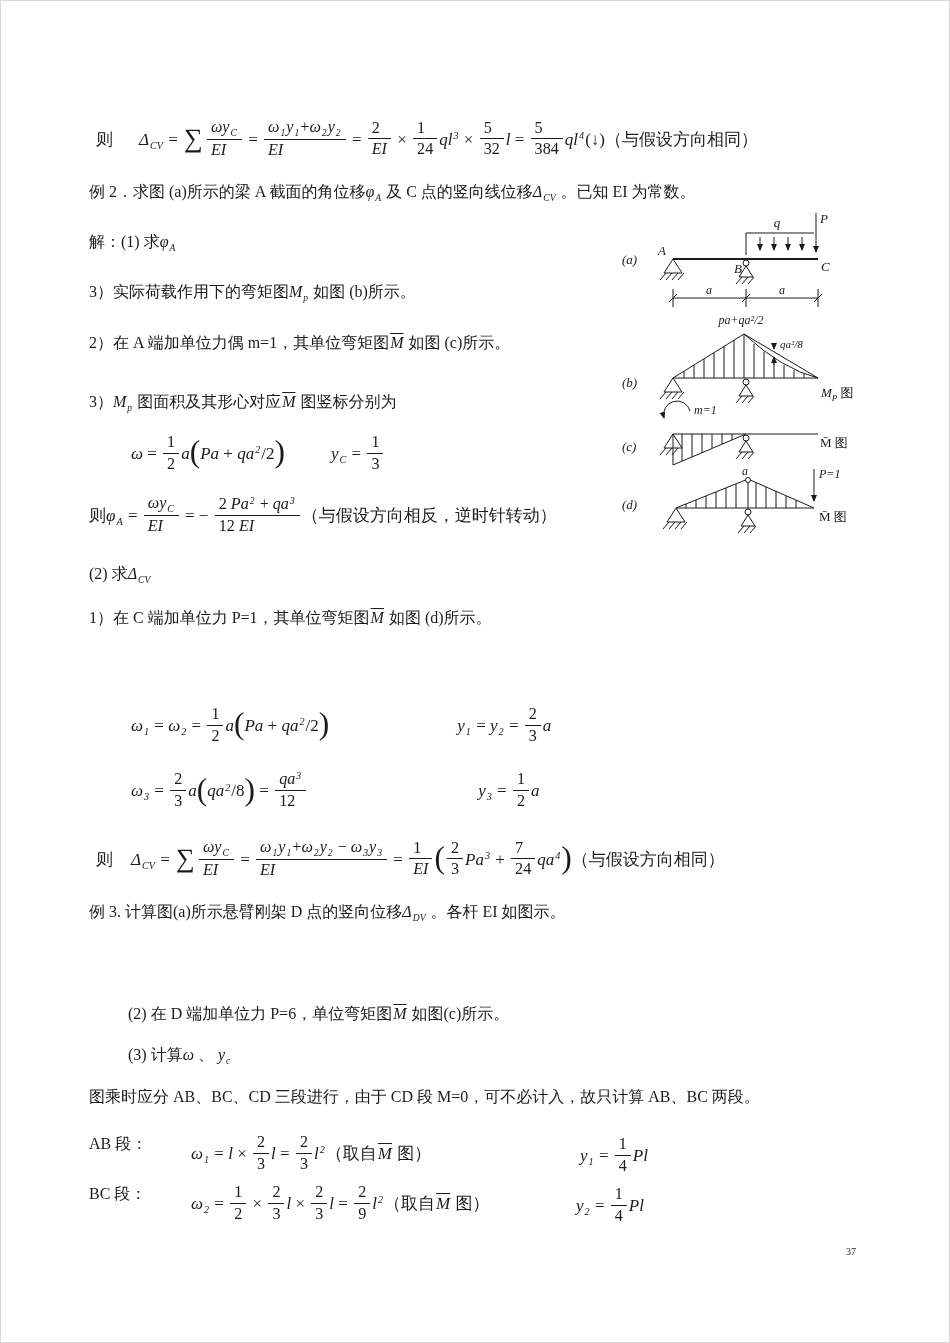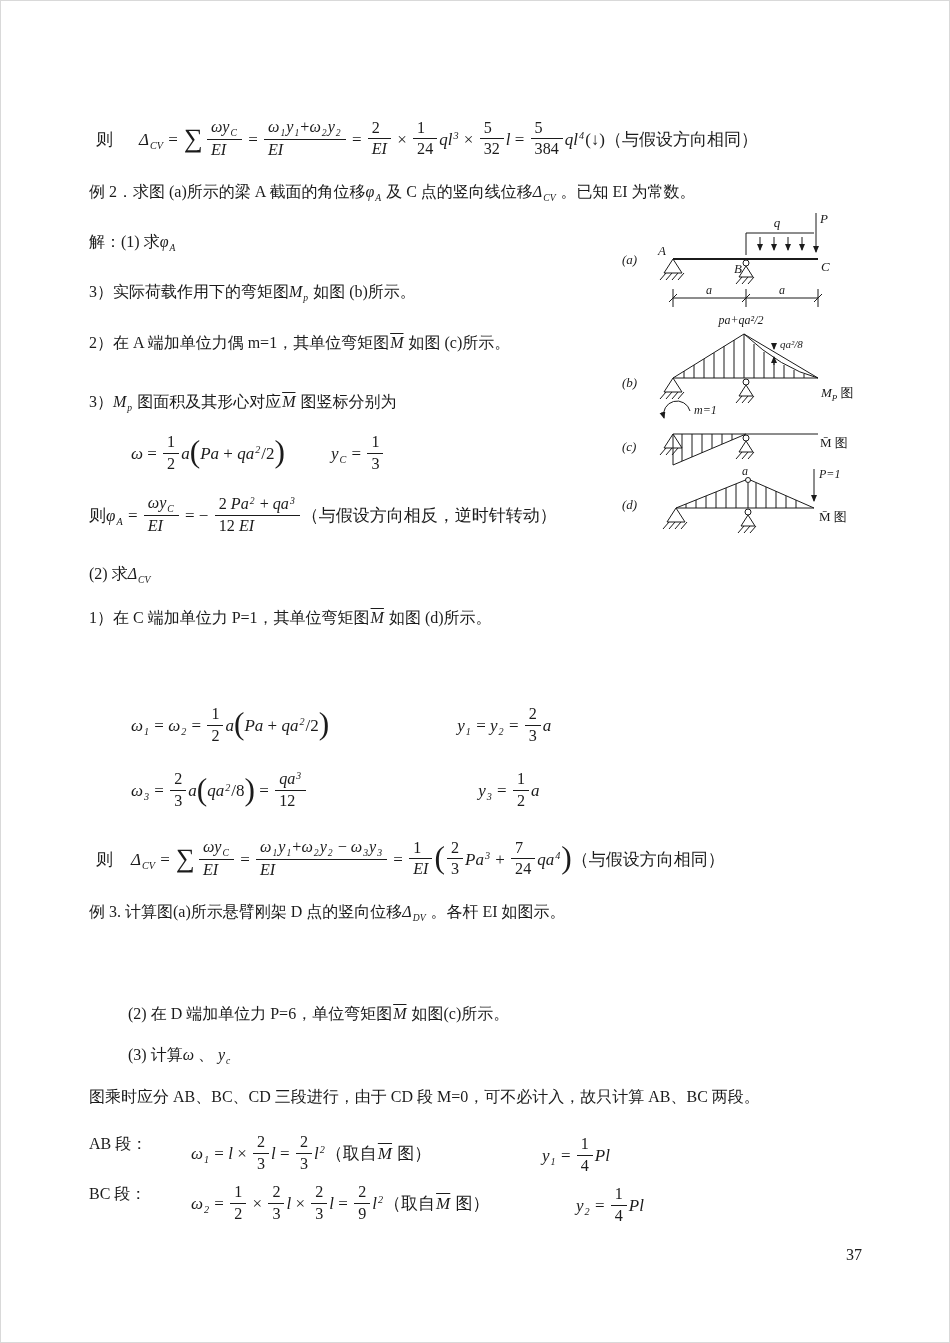--- a/index.html
+++ b/index.html
@@ -28,21 +28,21 @@
   .mov{font-style:italic;text-decoration:overline;padding:0 1px;}
   .msum{font-size:1.55em;vertical-align:middle;position:relative;top:-0.08em;padding:0 2px;}
   .mbig{font-size:1.85em;font-weight:300;vertical-align:middle;position:relative;top:-0.10em;line-height:0.8;}
   .mgap{display:inline-block;}
   .mfrac{
     display:inline-block;vertical-align:middle;text-align:left;
     margin:16px 2px;font-size:0.95em;line-height:1.15;position:relative;top:-0.12em;
   }
   .mfn{display:block;border-bottom:1px solid #1b1b1b;padding:0 4px 1px;}
   .mfd{display:block;padding:1px 4px 0;}
-  .pagenum{position:absolute;font-size:16px;}
+  .pagenum{position:absolute;font-size:10px;}
   .figs{position:absolute;left:613px;top:196px;}
   svg text{font-family:"Liberation Serif","DejaVu Serif",serif;fill:#1b1b1b;}
 </style>
 </head>
 <body>
 
 <div class="page">
 
   <div class="ln math" style="left:95px;top:103px"><span class="mt">则</span><span class="mgap" style="width: 26px;"></span><span class="mi">Δ</span><span class="msub">CV</span><span class="mt"> = </span><span class="msum">∑</span><span class="mfrac"><span class="mfn"><span class="mi">ω</span><span class="mi">y</span><span class="msub">C</span></span><span class="mfd"><span class="mi">EI</span></span></span><span class="mt"> = </span><span class="mfrac"><span class="mfn"><span class="mi">ω</span><span class="msub">1</span><span class="mi">y</span><span class="msub">1</span><span class="mt">+</span><span class="mi">ω</span><span class="msub">2</span><span class="mi">y</span><span class="msub">2</span></span><span class="mfd"><span class="mi">EI</span></span></span><span class="mt"> = </span><span class="mfrac"><span class="mfn"><span class="mt">2</span></span><span class="mfd"><span class="mi">EI</span></span></span><span class="mt"> × </span><span class="mfrac"><span class="mfn"><span class="mt">1</span></span><span class="mfd"><span class="mt">24</span></span></span><span class="mi">ql</span><span class="msup">3</span><span class="mt"> × </span><span class="mfrac"><span class="mfn"><span class="mt">5</span></span><span class="mfd"><span class="mt">32</span></span></span><span class="mi">l</span><span class="mt"> = </span><span class="mfrac"><span class="mfn"><span class="mt">5</span></span><span class="mfd"><span class="mt">384</span></span></span><span class="mi">ql</span><span class="msup">4</span><span class="mt">(↓)（与假设方向相同）</span></div>
   <div class="ln" style="left:88px;top:181px"><span class="mt">例 2．求图 (a)所示的梁 A 截面的角位移</span><span class="mi">φ</span><span class="msub">A</span><span class="mt"> 及 C 点的竖向线位移</span><span class="mi">Δ</span><span class="msub">CV</span><span class="mt"> 。已知 EI 为常数。</span></div>
@@ -57,21 +57,21 @@
   <div class="ln math" style="left:130px;top:690px"><span class="mi">ω</span><span class="msub">1</span><span class="mt"> = </span><span class="mi">ω</span><span class="msub">2</span><span class="mt"> = </span><span class="mfrac"><span class="mfn"><span class="mt">1</span></span><span class="mfd"><span class="mt">2</span></span></span><span class="mi">a</span><span class="mbig">(</span><span class="mi">Pa</span><span class="mt"> + </span><span class="mi">qa</span><span class="msup">2</span><span class="mt">/2</span><span class="mbig">)</span><span class="mgap" style="width: 128px;"></span><span class="mi">y</span><span class="msub">1</span><span class="mt"> = </span><span class="mi">y</span><span class="msub">2</span><span class="mt"> = </span><span class="mfrac"><span class="mfn"><span class="mt">2</span></span><span class="mfd"><span class="mt">3</span></span></span><span class="mi">a</span></div>
   <div class="ln math" style="left:130px;top:755px"><span class="mi">ω</span><span class="msub">3</span><span class="mt"> = </span><span class="mfrac"><span class="mfn"><span class="mt">2</span></span><span class="mfd"><span class="mt">3</span></span></span><span class="mi">a</span><span class="mbig">(</span><span class="mi">qa</span><span class="msup">2</span><span class="mt">/8</span><span class="mbig">)</span><span class="mt"> = </span><span class="mfrac"><span class="mfn"><span class="mi">qa</span><span class="msup">3</span></span><span class="mfd"><span class="mt">12</span></span></span><span class="mgap" style="width: 170px;"></span><span class="mi">y</span><span class="msub">3</span><span class="mt"> = </span><span class="mfrac"><span class="mfn"><span class="mt">1</span></span><span class="mfd"><span class="mt">2</span></span></span><span class="mi">a</span></div>
   <div class="ln math" style="left:95px;top:823px"><span class="mt">则</span><span class="mgap" style="width: 18px;"></span><span class="mi">Δ</span><span class="msub">CV</span><span class="mt"> = </span><span class="msum">∑</span><span class="mfrac"><span class="mfn"><span class="mi">ω</span><span class="mi">y</span><span class="msub">C</span></span><span class="mfd"><span class="mi">EI</span></span></span><span class="mt"> = </span><span class="mfrac"><span class="mfn"><span class="mi">ω</span><span class="msub">1</span><span class="mi">y</span><span class="msub">1</span><span class="mt">+</span><span class="mi">ω</span><span class="msub">2</span><span class="mi">y</span><span class="msub">2</span><span class="mt"> − </span><span class="mi">ω</span><span class="msub">3</span><span class="mi">y</span><span class="msub">3</span></span><span class="mfd"><span class="mi">EI</span></span></span><span class="mt"> = </span><span class="mfrac"><span class="mfn"><span class="mt">1</span></span><span class="mfd"><span class="mi">EI</span></span></span><span class="mbig">(</span><span class="mfrac"><span class="mfn"><span class="mt">2</span></span><span class="mfd"><span class="mt">3</span></span></span><span class="mi">Pa</span><span class="msup">3</span><span class="mt"> + </span><span class="mfrac"><span class="mfn"><span class="mt">7</span></span><span class="mfd"><span class="mt">24</span></span></span><span class="mi">qa</span><span class="msup">4</span><span class="mbig">)</span><span class="mt">（与假设方向相同）</span></div>
   <div class="ln" style="left:88px;top:901px"><span class="mt">例 3. 计算图(a)所示悬臂刚架 D 点的竖向位移</span><span class="mi">Δ</span><span class="msub">DV</span><span class="mt"> 。各杆 EI 如图示。</span></div>
   <div class="ln" style="left:127px;top:1003px"><span class="mt">(2) 在 D 端加单位力 P=6，单位弯矩图</span><span class="mov">M</span><span class="mt"> 如图(c)所示。</span></div>
   <div class="ln" style="left:127px;top:1044px"><span class="mt">(3) 计算</span><span class="mi">ω</span><span class="mt"> 、 </span><span class="mi">y</span><span class="msub">c</span></div>
   <div class="ln" style="left:88px;top:1086px"><span class="mt">图乘时应分 AB、BC、CD 三段进行，由于 CD 段 M=0，可不必计入，故只计算 AB、BC 两段。</span></div>
 
   <div class="ln" style="left:88px;top:1133px"><span class="mt">AB 段：</span></div>
   <div class="ln math" style="left:190px;top:1118px"><span class="mi">ω</span><span class="msub">1</span><span class="mt"> = </span><span class="mi">l</span><span class="mt"> × </span><span class="mfrac"><span class="mfn"><span class="mt">2</span></span><span class="mfd"><span class="mt">3</span></span></span><span class="mi">l</span><span class="mt"> = </span><span class="mfrac"><span class="mfn"><span class="mt">2</span></span><span class="mfd"><span class="mt">3</span></span></span><span class="mi">l</span><span class="msup">2</span><span class="mt">（取自</span><span class="mov">M</span><span class="mt"> 图）</span></div>
-  <div class="ln math" style="left:541px;top:1120px"><span class="mi">y</span><span class="msub">1</span><span class="mt"> = </span><span class="mfrac"><span class="mfn"><span class="mt">1</span></span><span class="mfd"><span class="mt">4</span></span></span><span class="mi">Pl</span></div>
+  <div class="ln math" style="left:579px;top:1120px"><span class="mi">y</span><span class="msub">1</span><span class="mt"> = </span><span class="mfrac"><span class="mfn"><span class="mt">1</span></span><span class="mfd"><span class="mt">4</span></span></span><span class="mi">Pl</span></div>
 
   <div class="ln" style="left:88px;top:1183px"><span class="mt">BC 段：</span></div>
   <div class="ln math" style="left:190px;top:1168px"><span class="mi">ω</span><span class="msub">2</span><span class="mt"> = </span><span class="mfrac"><span class="mfn"><span class="mt">1</span></span><span class="mfd"><span class="mt">2</span></span></span><span class="mt"> × </span><span class="mfrac"><span class="mfn"><span class="mt">2</span></span><span class="mfd"><span class="mt">3</span></span></span><span class="mi">l</span><span class="mt"> × </span><span class="mfrac"><span class="mfn"><span class="mt">2</span></span><span class="mfd"><span class="mt">3</span></span></span><span class="mi">l</span><span class="mt"> = </span><span class="mfrac"><span class="mfn"><span class="mt">2</span></span><span class="mfd"><span class="mt">9</span></span></span><span class="mi">l</span><span class="msup">2</span><span class="mt">（取自</span><span class="mov">M</span><span class="mt"> 图）</span></div>
   <div class="ln math" style="left:575px;top:1170px"><span class="mi">y</span><span class="msub">2</span><span class="mt"> = </span><span class="mfrac"><span class="mfn"><span class="mt">1</span></span><span class="mfd"><span class="mt">4</span></span></span><span class="mi">Pl</span></div>
 
   <div class="pagenum" style="left:845px;top:1245px">37</div>
 
   <div class="figs">
     <svg width="332" height="355" viewBox="0 0 332 355">
       <defs>

